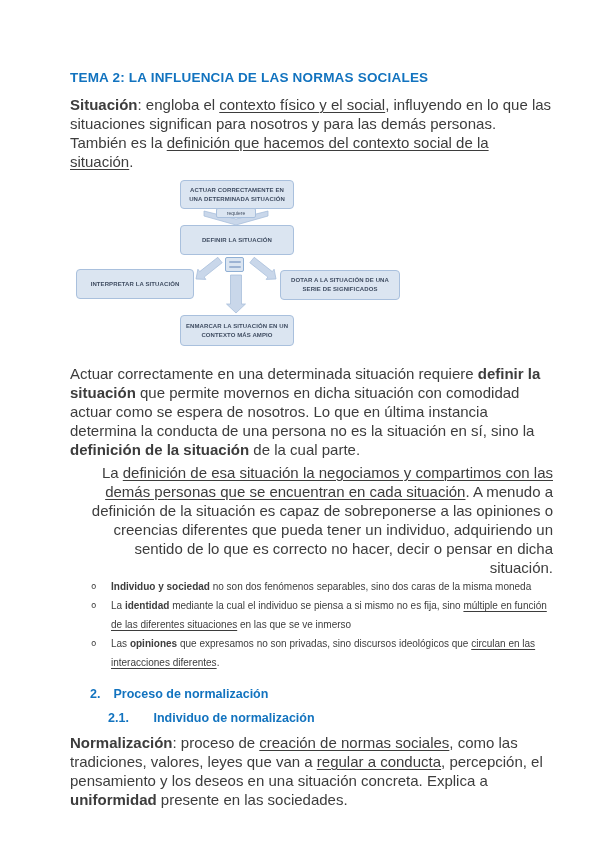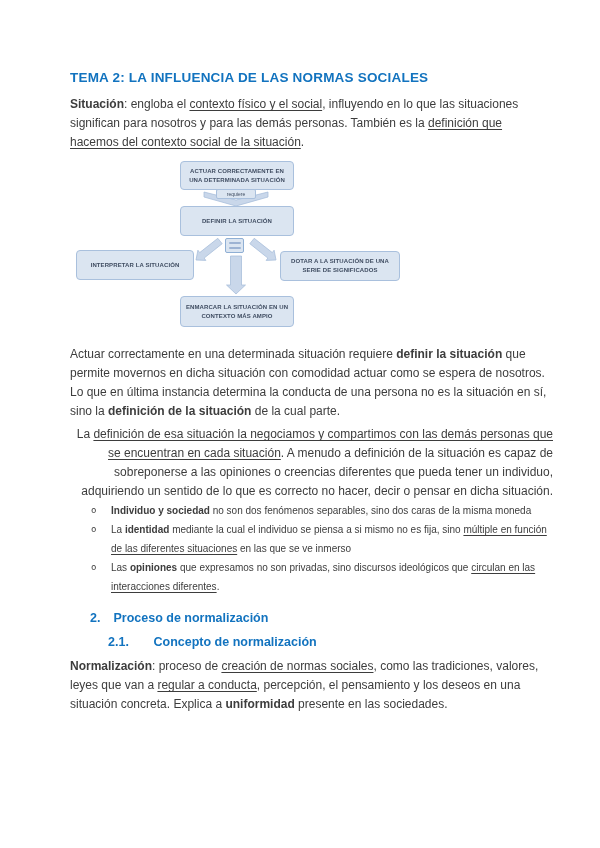--- a/index.html
+++ b/index.html
@@ -17,21 +17,21 @@
   body{font-family:"Liberation Sans",sans-serif;color:var(--body-text);}
   .page{position:relative;width:600px;height:656px;padding:70px 47px 0 70px;background:var(--page-bg);}
 
   .doc-title{font-size:13.5px;line-height:16px;font-weight:bold;color:var(--heading-blue);letter-spacing:.2px;}
   .hnum{font-size:12.5px;line-height:16px;font-weight:bold;color:var(--heading-blue);}
   .h-lvl1{margin-top:15px;padding-left:20px;}
   .h-lvl1 .num{display:inline-block;width:20px;}
   .h-lvl2{margin-top:8px;padding-left:38px;}
   .h-lvl2 .num{display:inline-block;width:42px;}
 
-  .body-p{font-size:12px;line-height:19px;}
+  .body-p{font-size:15px;line-height:19px;}
   .p1{margin-top:9px;}
   .p2{margin-top:15px;}
   .p3{margin-top:4px;text-align:right;}
   .p4{margin-top:7px;}
   .p5{margin-top:8px;}
   .b{font-weight:bold;}
   .u{text-decoration:underline;text-underline-offset:1.5px;text-decoration-thickness:.8px;}
 
   .blist{list-style:none;margin-top:0;padding-left:21px;}
   .blist li{display:flex;align-items:flex-start;}
@@ -112,19 +112,19 @@
     </li>
   </ul>
 
   <h2 class="hnum h-lvl1" style="margin-top:14px;">
     <span class="num">2.</span>
     <span>Proceso de normalización</span>
   </h2>
 
   <h3 class="hnum h-lvl2">
     <span class="num">2.1.</span>
-    <span>Concepto de normalización</span>
+    <span>Individuo de normalización</span>
   </h3>
 
   <p class="body-p p4"><span class="b">Normalización</span><span>: proceso de </span><span class="u">creación de normas sociales</span><span>, como las tradiciones, valores, leyes que van a </span><span class="u">regular a conducta</span><span>, percepción, el pensamiento y los deseos en una situación concreta. Explica a </span><span class="b">uniformidad</span><span> presente en las sociedades.</span></p>
 
 
 </div>
 
 </body></html>

